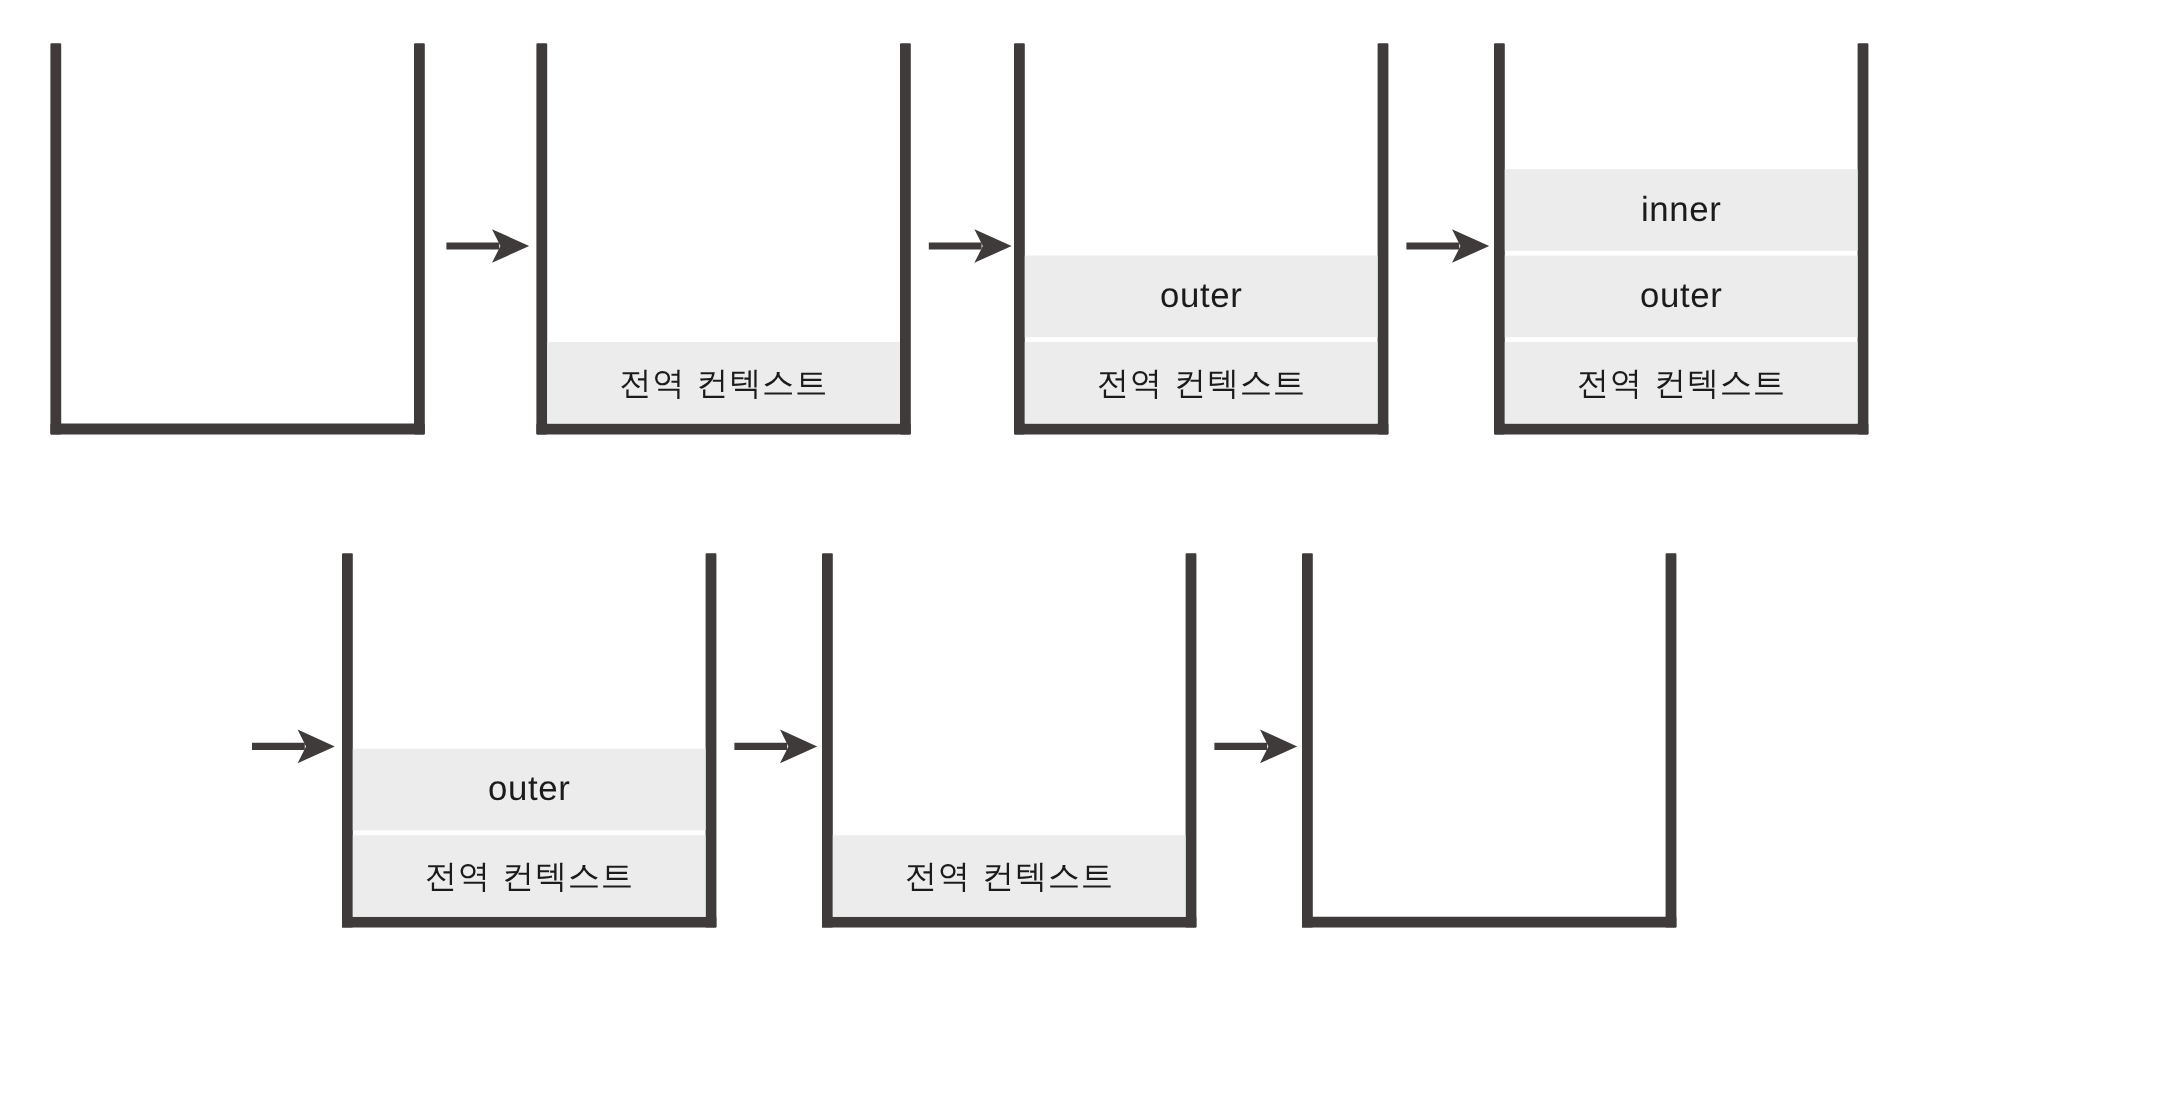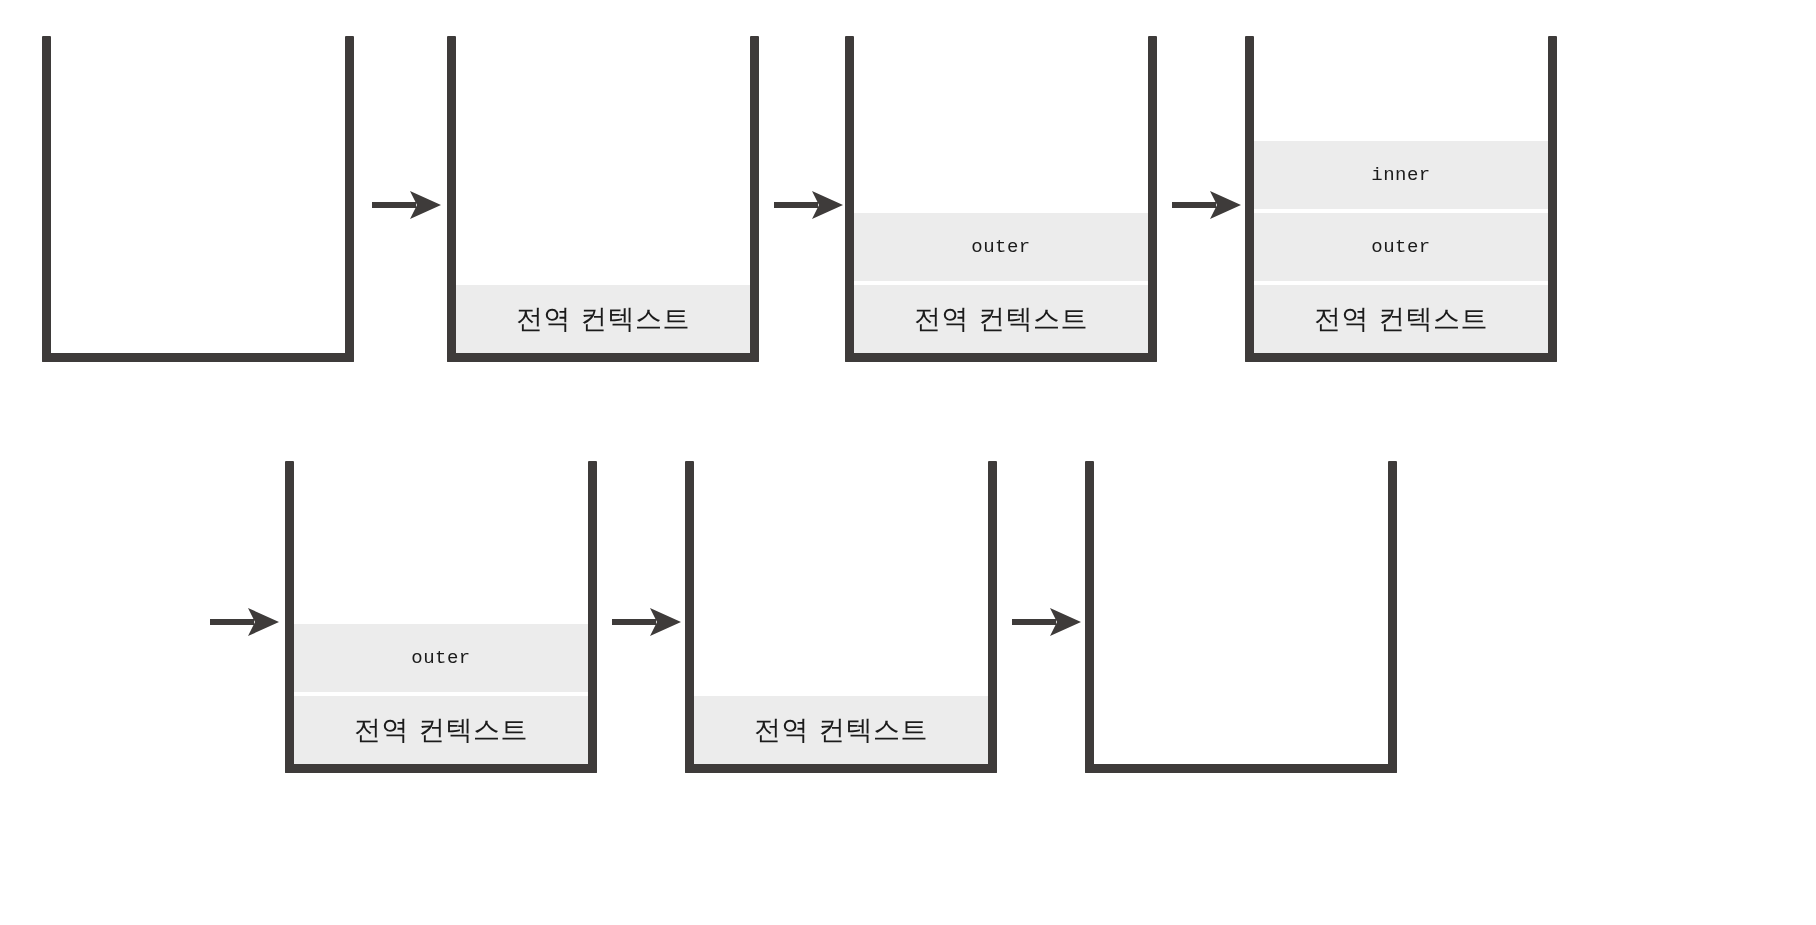--- a/index.html
+++ b/index.html
@@ -76,22 +76,22 @@
     display: flex;
     align-items: center;
     justify-content: center;
     text-align: center;
     margin-top: 4px;
     box-sizing: border-box;
     white-space: nowrap;
     overflow: hidden;
   }
   .frame.mono {
-    font-family: Liberation Mono, monospace;
-    font-size: 19px;
+    font-family: Liberation Sans, sans-serif;
+    font-size: 29px;
     letter-spacing: 0.5px;
   }
   .frame.kor {
     font-family: "DejaVu Sans", "Liberation Sans", sans-serif;
     font-size: 27px;
     letter-spacing: 0.5px;
   }
 
   
   .arrow {

